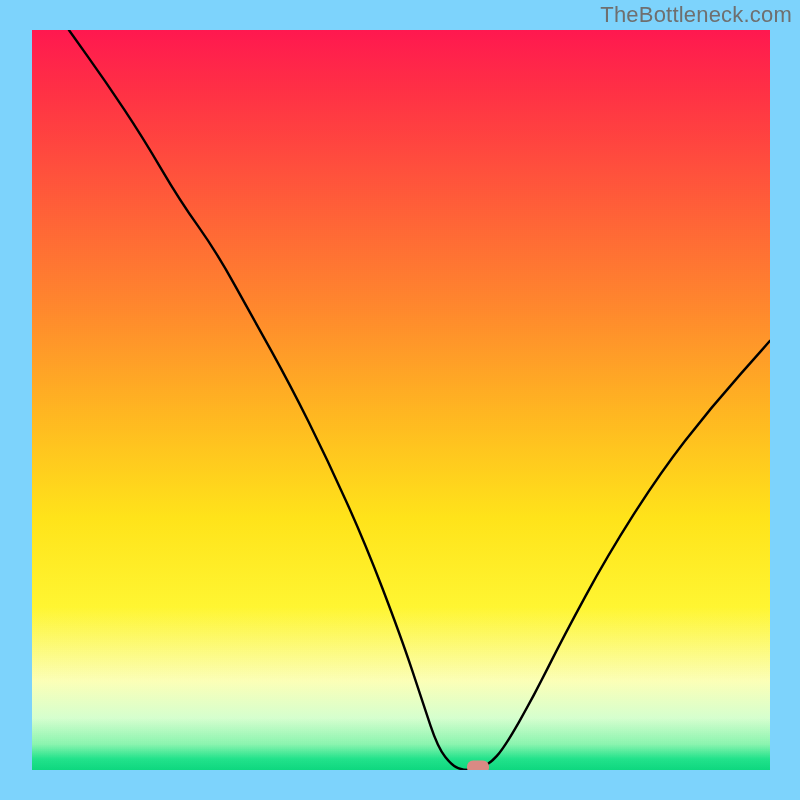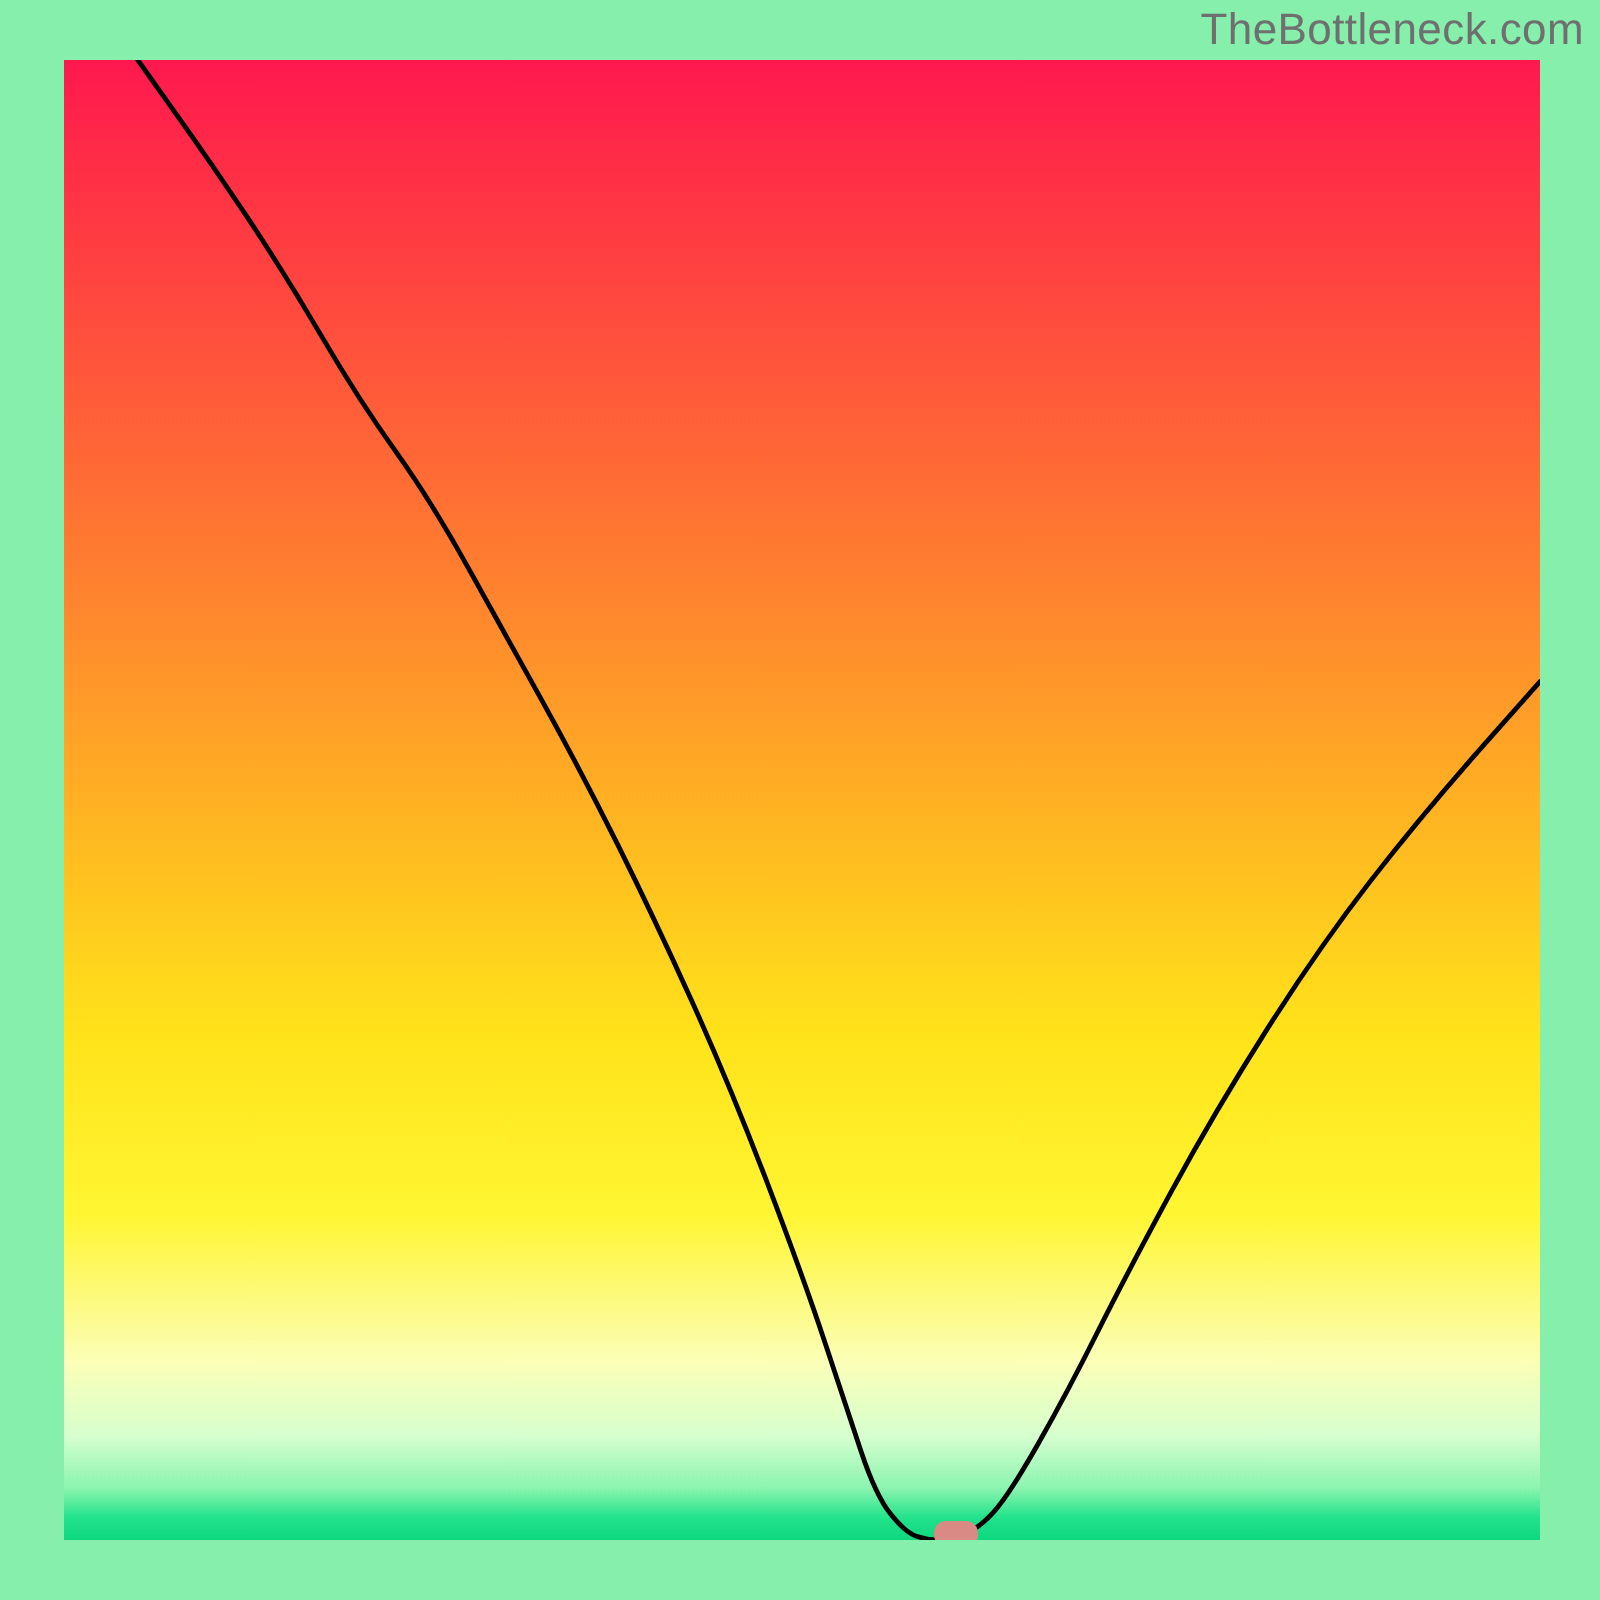--- a/index.html
+++ b/index.html
@@ -8,21 +8,21 @@
     width: 800px;
     height: 800px;
     background: #000;
     overflow: hidden;
     font-family: Arial, Helvetica, sans-serif;
   }
   .frame {
     position: relative;
     width: 800px;
     height: 800px;
-    background: #86efac;
+    background: #7dd3fc;
     text-align: center;
   }
   .watermark {
     position: absolute;
     top: 2px;
     right: 8px;
     color: #6f6f6f;
     font-size: 22px;
     font-weight: 500;
     letter-spacing: 0.2px;

